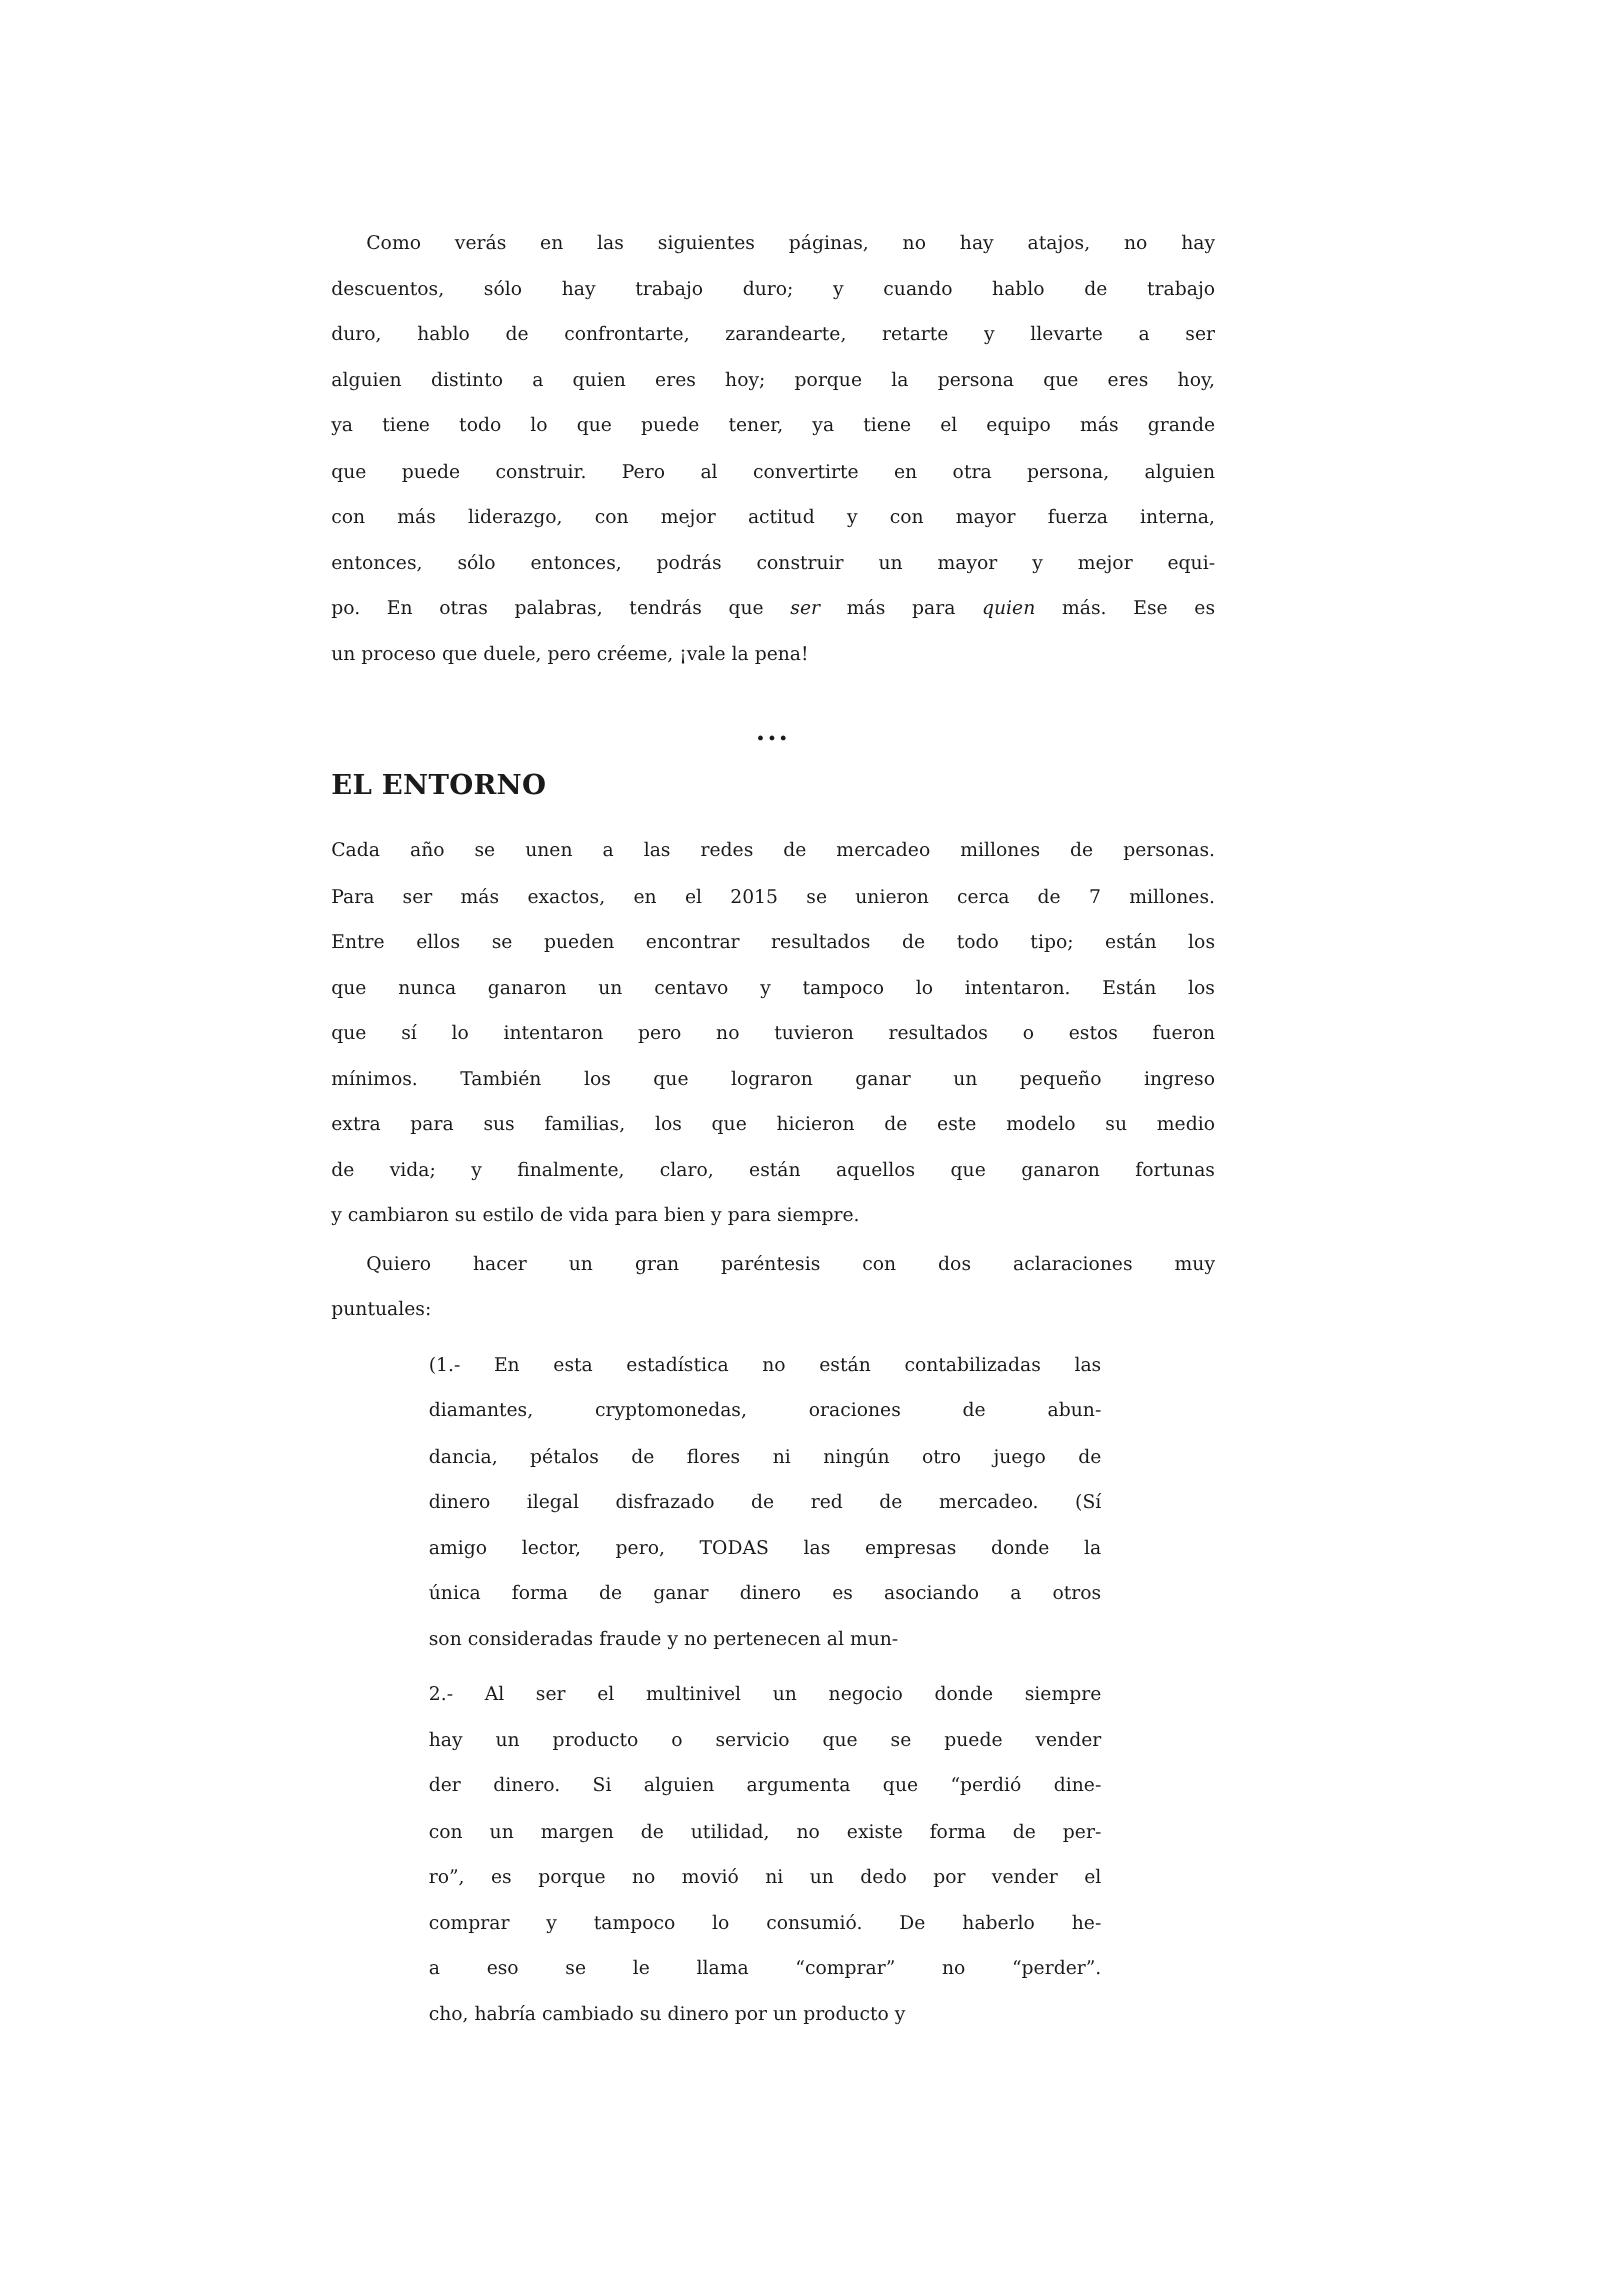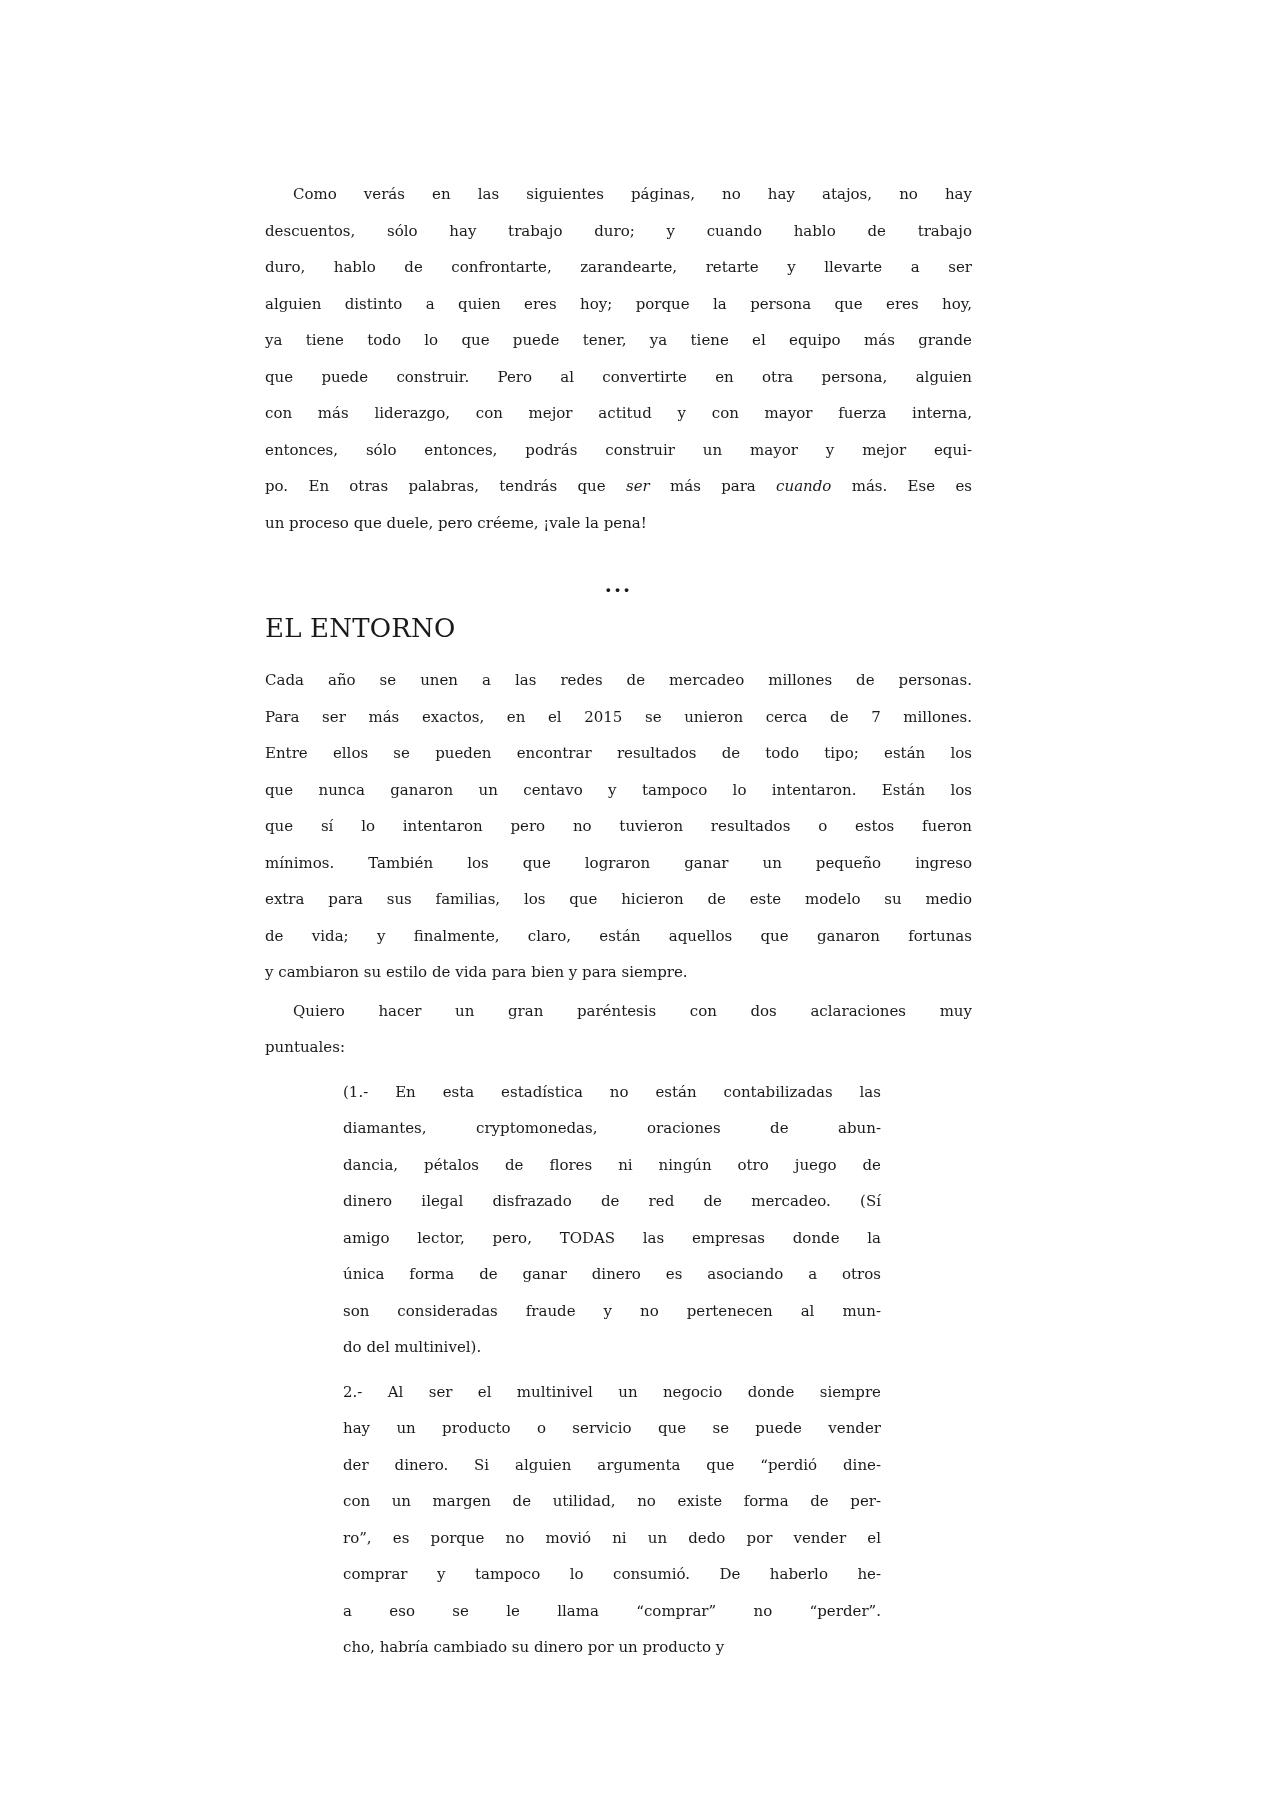--- a/index.html
+++ b/index.html
@@ -44,23 +44,23 @@
   .separator {
     margin-top: 26px;
     line-height: 36.5px;
     font-size: 20.5px;
     text-align: center;
     letter-spacing: 2px;
     font-weight: bold;
   }
   .heading {
     margin: 6px 0 0 0;
-    font-size: 26px;
+    font-size: 22px;
     line-height: 36.5px;
-    font-weight: normal;
+    font-weight: bold;
     letter-spacing: 0.2px;
   }
   .para-2 { margin-top: 16px; }
   .para-3 { margin-top: 2px; }
   .note {
     margin-top: 8px;
     margin-left: 78px;
     width: 538px;
   }
   em { font-style: italic; }
@@ -73,21 +73,21 @@
 
     <div class="para indent-first para-1">
         <div class="line">Como verás en las siguientes páginas, no hay atajos, no hay</div>
         <div class="line">descuentos, sólo hay trabajo duro; y cuando hablo de trabajo</div>
         <div class="line">duro, hablo de confrontarte, zarandearte, retarte y llevarte a ser</div>
         <div class="line">alguien distinto a quien eres hoy; porque la persona que eres hoy,</div>
         <div class="line">ya tiene todo lo que puede tener, ya tiene el equipo más grande</div>
         <div class="line">que puede construir. Pero al convertirte en otra persona, alguien</div>
         <div class="line">con más liderazgo, con mejor actitud y con mayor fuerza interna,</div>
         <div class="line">entonces, sólo entonces, podrás construir un mayor y mejor equi-</div>
-        <div class="line"><span>po. En otras palabras, tendrás que </span><em>ser</em><span> más para </span><em>cuando</em><span> más. Ese es</span></div>
+        <div class="line"><span>po. En otras palabras, tendrás que </span><em>ser</em><span> más para </span><em>quien</em><span> más. Ese es</span></div>
         <div class="line">un proceso que duele, pero créeme, ¡vale la pena!</div>
       </div>
 
     <div class="separator">...</div>
 
     <h2 class="heading">EL ENTORNO</h2>
 
     <div class="para para-2">
         <div class="line">Cada año se unen a las redes de mercadeo millones de personas.</div>
         <div class="line">Para ser más exactos, en el 2015 se unieron cerca de 7 millones.</div>
@@ -106,21 +106,20 @@
       </div>
 
     <div class="para note">
         <div class="line">(1.- En esta estadística no están contabilizadas las</div>
         <div class="line">diamantes, cryptomonedas, oraciones de abun-</div>
         <div class="line">dancia, pétalos de flores ni ningún otro juego de</div>
         <div class="line">dinero ilegal disfrazado de red de mercadeo. (Sí</div>
         <div class="line">amigo lector, pero, TODAS las empresas donde la</div>
         <div class="line">única forma de ganar dinero es asociando a otros</div>
         <div class="line">son consideradas fraude y no pertenecen al mun-</div>
-        <div class="line">do del multinivel).</div>
       </div>
 
     <div class="para note">
         <div class="line">2.- Al ser el multinivel un negocio donde siempre</div>
         <div class="line">hay un producto o servicio que se puede vender</div>
         <div class="line">der dinero. Si alguien argumenta que “perdió dine-</div>
         <div class="line">con un margen de utilidad, no existe forma de per-</div>
         <div class="line">ro”, es porque no movió ni un dedo por vender el</div>
         <div class="line">comprar y tampoco lo consumió. De haberlo he-</div>
         <div class="line">a eso se le llama “comprar” no “perder”.</div>

